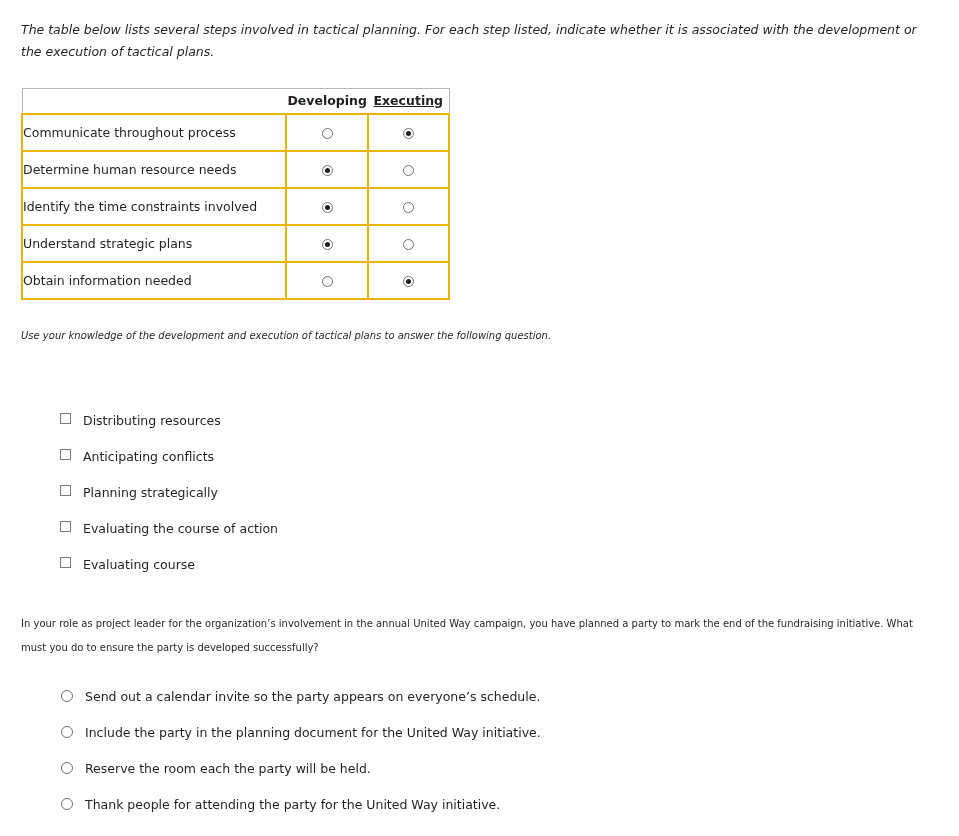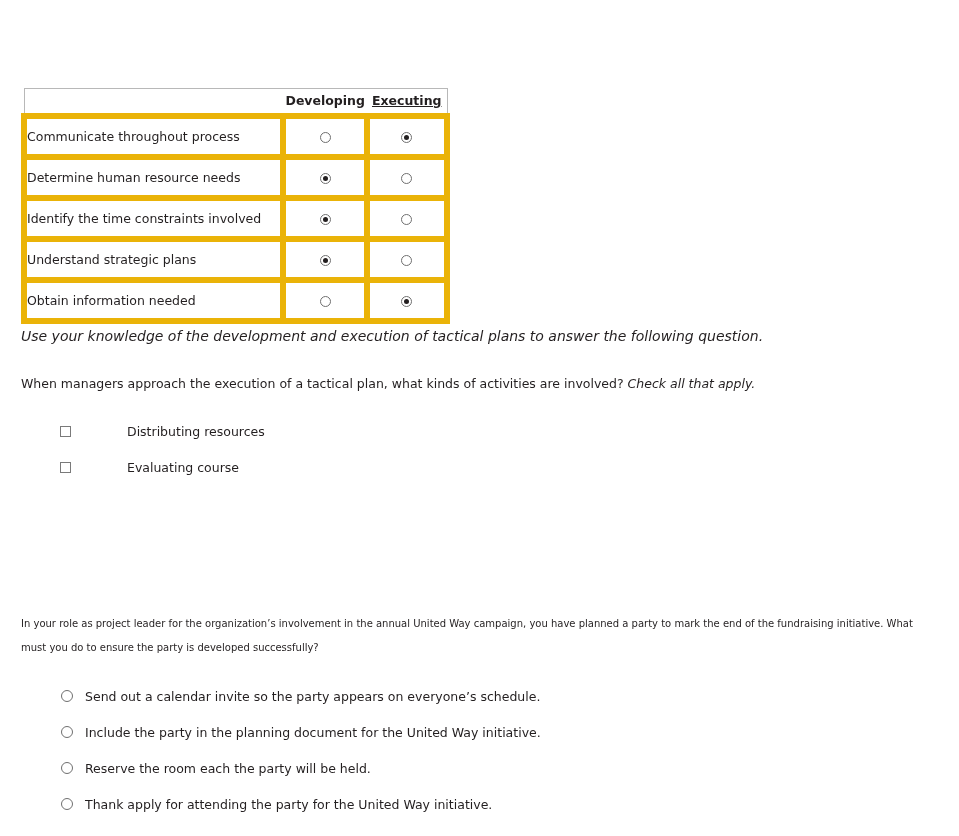--- a/index.html
+++ b/index.html
@@ -33,21 +33,21 @@
   }
   table.matrix {
     position: absolute;
     left: 21px;
     top: 88px;
     width: 429px;
     border-collapse: collapse;
     font-size: 12.5px;
   }
   table.matrix th, table.matrix td {
-    border: 6px solid #eab308;
+    border: 2px solid #eab308;
     padding: 0;
   }
   table.matrix thead th {
     border-top: 1px solid #b8b8b8;
     border-left: none;
     border-right: none;
     border-bottom: 1px solid #b8b8b8;
     font-weight: bold;
     font-size: 12.5px;
     height: 22px;
@@ -95,21 +95,21 @@
     width: 5px;
     height: 5px;
     border-radius: 50%;
     background: #231f20;
   }
   .lead-italic {
     position: absolute;
     left: 21px;
     width: 910px;
     font-style: italic;
-    font-size: 14px;
+    font-size: 10px;
     line-height: 20px;
   }
   #q1-prompt { top: 326px; }
   #q2-prompt {
     position: absolute;
     left: 21px;
     top: 374px;
     width: 910px;
     font-size: 12.5px;
     line-height: 20px;
@@ -117,23 +117,22 @@
   }
   #q2-prompt .italic { font-style: italic; }
   .checkbox-list {
     position: absolute;
     left: 60px;
     top: 413px;
     width: 700px;
   }
   .cb-row {
     display: flex;
-    align-items: center;
+    align-items: flex-start;
     height: 36px;
-    gap: 44px;
   }
   .cbox {
     width: 11px;
     height: 11px;
     border: 1px solid #7a7a7a;
     background: #fff;
     box-sizing: border-box;
     flex: 0 0 auto;
   }
   .cb-row .lbl {
@@ -171,20 +170,21 @@
   .rb-row .lbl {
     margin-left: 12px;
     font-size: 12.5px;
   }
 </style>
 </head>
 <body>
 
 <div class="page">
 
+  <div class="intro">The table below lists several steps involved in tactical planning. For each step listed, indicate whether it is associated with the development or the execution of tactical plans.</div>
 
   <table class="matrix">
     <thead>
       <tr>
         <th class="blank"></th>
         <th>Developing</th>
         <th class="last">Executing</th>
       </tr>
     </thead>
     <tbody>
@@ -211,49 +211,58 @@
       <tr>
         <td class="step-label">Obtain information needed</td>
         <td class="opt"><span class="radio"></span></td>
         <td class="opt"><span class="radio checked"></span></td>
       </tr>
     </tbody>
   </table>
 
   <div class="lead-italic" id="q1-prompt">Use your knowledge of the development and execution of tactical plans to answer the following question.</div>
 
-  <div id="q2-prompt">
-    <span>When managers approach the execution of a tactical plan, what kinds of activities are involved? </span><span class="italic">Check all that apply.</span>
+
+  <div class="checkbox-list">
+    <div class="cb-row">
+      <span class="cbox"></span>
+      <span class="lbl">Distributing resources</span>
+    </div>
+    <div class="cb-row">
+      <span class="cbox"></span>
+      <span class="lbl">Anticipating conflicts</span>
+    </div>
+    <div class="cb-row">
+      <span class="cbox"></span>
+      <span class="lbl">Planning strategically</span>
+    </div>
+    <div class="cb-row">
+      <span class="cbox"></span>
+      <span class="lbl">Evaluating the course of action</span>
+    </div>
+    <div class="cb-row">
+      <span class="cbox"></span>
+      <span class="lbl">Evaluating course</span>
+    </div>
   </div>
 
-  <div class="checkbox-list">
-    <div class="cb-row">
-      <span class="cbox"></span>
-      <span class="lbl">Distributing resources</span>
-    </div>
-    <div class="cb-row">
-      <span class="cbox"></span>
-      <span class="lbl">Evaluating course</span>
+  <div id="q3-prompt">In your role as project leader for the organization’s involvement in the annual United Way campaign, you have planned a party to mark the end of the fundraising initiative. What must you do to ensure the party is developed successfully?</div>
+
+  <div class="radio-list">
+    <div class="rb-row">
+      <span class="rbox"></span>
+      <span class="lbl">Send out a calendar invite so the party appears on everyone’s schedule.</span>
+    </div>
+    <div class="rb-row">
+      <span class="rbox"></span>
+      <span class="lbl">Include the party in the planning document for the United Way initiative.</span>
+    </div>
+    <div class="rb-row">
+      <span class="rbox"></span>
+      <span class="lbl">Reserve the room each the party will be held.</span>
+    </div>
+    <div class="rb-row">
+      <span class="rbox"></span>
+      <span class="lbl">Thank people for attending the party for the United Way initiative.</span>
     </div>
   </div>
 
-  <div id="q3-prompt">In your role as project leader for the organization’s involvement in the annual United Way campaign, you have planned a party to mark the end of the fundraising initiative. What must you do to ensure the party is developed successfully?</div>
-
-  <div class="radio-list">
-    <div class="rb-row">
-      <span class="rbox"></span>
-      <span class="lbl">Send out a calendar invite so the party appears on everyone’s schedule.</span>
-    </div>
-    <div class="rb-row">
-      <span class="rbox"></span>
-      <span class="lbl">Include the party in the planning document for the United Way initiative.</span>
-    </div>
-    <div class="rb-row">
-      <span class="rbox"></span>
-      <span class="lbl">Reserve the room each the party will be held.</span>
-    </div>
-    <div class="rb-row">
-      <span class="rbox"></span>
-      <span class="lbl">Thank apply for attending the party for the United Way initiative.</span>
-    </div>
-  </div>
-
 </div>
 
 </body></html>

